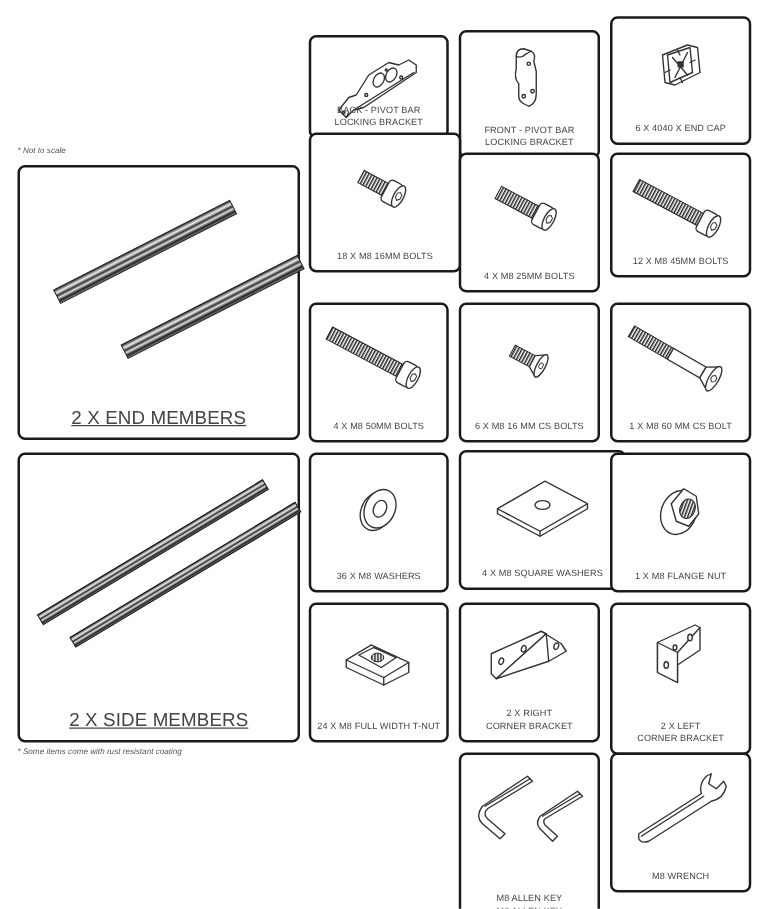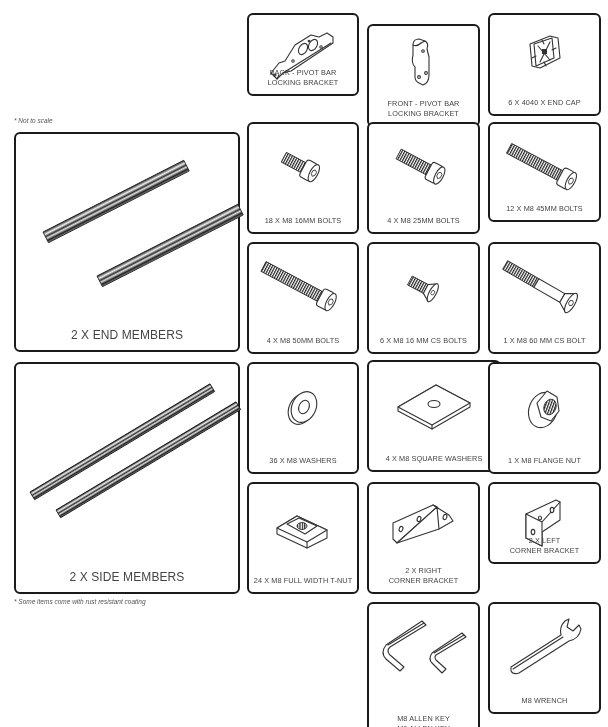--- a/index.html
+++ b/index.html
@@ -2,21 +2,21 @@
 <html><head>
 <meta charset="utf-8">
 <style>
   html, body { margin: 0; padding: 0; background: #ffffff; }
   body { width: 608px; height: 727px; position: relative; overflow: hidden;
          font-family: "Liberation Sans", "DejaVu Sans", sans-serif; color: #333; }
   .box { position: absolute; border: 2px solid #1a1a1a; border-radius: 6px; box-sizing: border-box; background: #fff; }
   .box .art { position: absolute; left: 0; right: 0; top: 0; display: flex; align-items: center; justify-content: center; }
   .box .label { position: absolute; left: 2px; right: 2px; bottom: 6px; text-align: center;
                 font-size: 7.3px; line-height: 10px; color: #444; letter-spacing: 0.1px; text-transform: uppercase; }
-  .box.big .label { font-size: 12px; bottom: 10px; color: #444; }
+  .box.big .label { font-size: 15px; bottom: 10px; color: #444; text-decoration: underline; }
   .note { position: absolute; font-size: 6.5px; font-style: italic; color: #555; }
   svg { overflow: visible; }
   .ln { fill: none; stroke: #333; stroke-width: 1.1; stroke-linejoin: round; stroke-linecap: round; }
   .lf { fill: #fff; stroke: #333; stroke-width: 1.1; stroke-linejoin: round; }
 </style>
 </head>
 <body>
 
 <svg width="0" height="0" style="position:absolute">
   <defs>
@@ -30,21 +30,21 @@
       <stop offset="0.45" stop-color="#333"></stop>
       <stop offset="0.6" stop-color="#ddd"></stop>
       <stop offset="0.8" stop-color="#222"></stop>
       <stop offset="1" stop-color="#888"></stop>
     </linearGradient>
   </defs>
 </svg>
 
 <div class="note" style="left:14px; top:117px;">* Not to scale</div>
 
-<div class="box" style="left:247px; top:13px; width:112px; height:83px;padding-left:36px;">
+<div class="box" style="left:247px; top:28px; width:112px; height:83px;padding-left:36px;">
   <div class="art" style="height:75px;">
     <svg width="80" height="60" viewBox="0 0 80 60">
       <path class="lf" d="M8 50 L16 40 L22 38 L32 22 L48 12 L56 14 L64 10 L70 14 L70 20 L28 48 L20 50 L14 56 Z"></path>
       <path class="ln" d="M20 50 L68 20"></path>
       <path class="ln" d="M14 56 L16 52"></path>
       <ellipse class="ln" cx="40" cy="26" rx="4" ry="6" transform="rotate(30 40 26)"></ellipse>
       <ellipse class="ln" cx="50" cy="22" rx="4" ry="6" transform="rotate(30 50 22)"></ellipse>
       <circle class="ln" cx="46" cy="18" r="0.8"></circle>
       <circle class="ln" cx="58" cy="24" r="1.2"></circle>
       <circle class="ln" cx="30" cy="38" r="1.2"></circle>
@@ -96,21 +96,21 @@
         <rect x="0" y="0" width="158" height="12" fill="url(#rail)" stroke="#222" stroke-width="0.8"></rect>
       </g>
       <g transform="translate(70 122) rotate(-27)">
         <rect x="0" y="0" width="158" height="12" fill="url(#rail)" stroke="#222" stroke-width="0.8"></rect>
       </g>
     </svg>
   </div>
   <div class="label">2 x END MEMBERS</div>
 </div>
 
-<div class="box" style="left:247px; top:122px; width:112px; height:112px;padding-left:18px;">
+<div class="box" style="left:247px; top:106px; width:122px; height:112px;padding-left:18px;">
   <div class="art" style="height:88px;">
     <svg width="60" height="40" viewBox="0 0 60 40">
       <g transform="rotate(28 30 20)">
         <rect x="8" y="14" width="22" height="11" fill="url(#thread)" stroke="#222" stroke-width="0.8"></rect>
         <rect x="30" y="10" width="12" height="19" rx="3" class="lf"></rect>
         <ellipse cx="42" cy="19.5" rx="4" ry="9.5" class="lf"></ellipse>
         <polygon points="42,16 44,17.5 44,21 42,23 40,21 40,17.5" fill="none" stroke="#333" stroke-width="0.8"></polygon>
       </g>
     </svg>
   </div>
@@ -261,21 +261,21 @@
       <ellipse cx="30" cy="20" rx="1.8" ry="2.6" class="lf" transform="rotate(20 30 20)"></ellipse>
       <ellipse cx="56" cy="18" rx="1.8" ry="2.6" class="lf" transform="rotate(20 56 18)"></ellipse>
     </svg>
   </div>
   <div class="label">
     <div>2 x RIGHT</div>
     <div>CORNER BRACKET</div>
   </div>
 </div>
 
-<div class="box" style="left:488px; top:482px; width:113px; height:82px;">
+<div class="box" style="left:488px; top:482px; width:113px; height:122px;">
   <div class="art" style="height:80px;">
     <svg width="50" height="56" viewBox="0 0 50 56">
       <path class="lf" d="M6 18 L36 4 L40 6 L40 24 L22 36 L22 50 L6 42 Z"></path>
       <path class="lf" d="M6 18 L22 26 L22 50 L6 42 Z"></path>
       <path class="ln" d="M22 26 L40 6"></path>
       <ellipse cx="32" cy="14" rx="1.8" ry="2.6" class="lf"></ellipse>
       <ellipse cx="20" cy="22" rx="1.5" ry="2" class="lf"></ellipse>
       <ellipse cx="13" cy="36" rx="1.8" ry="2.6" class="lf"></ellipse>
     </svg>
   </div>

